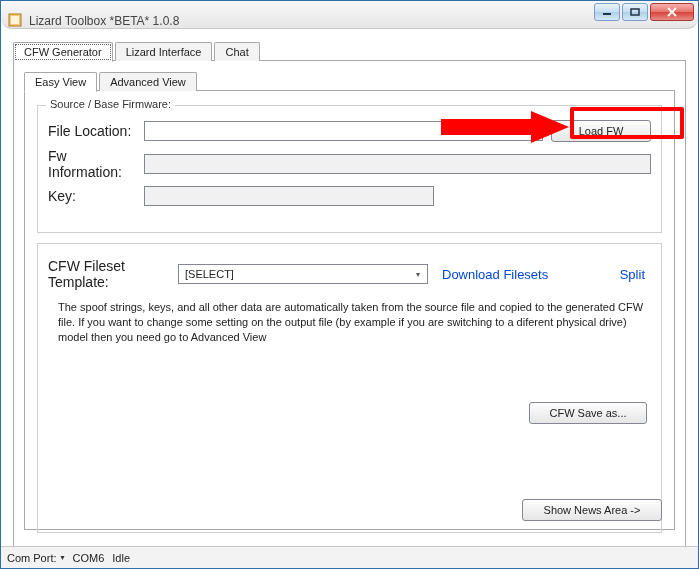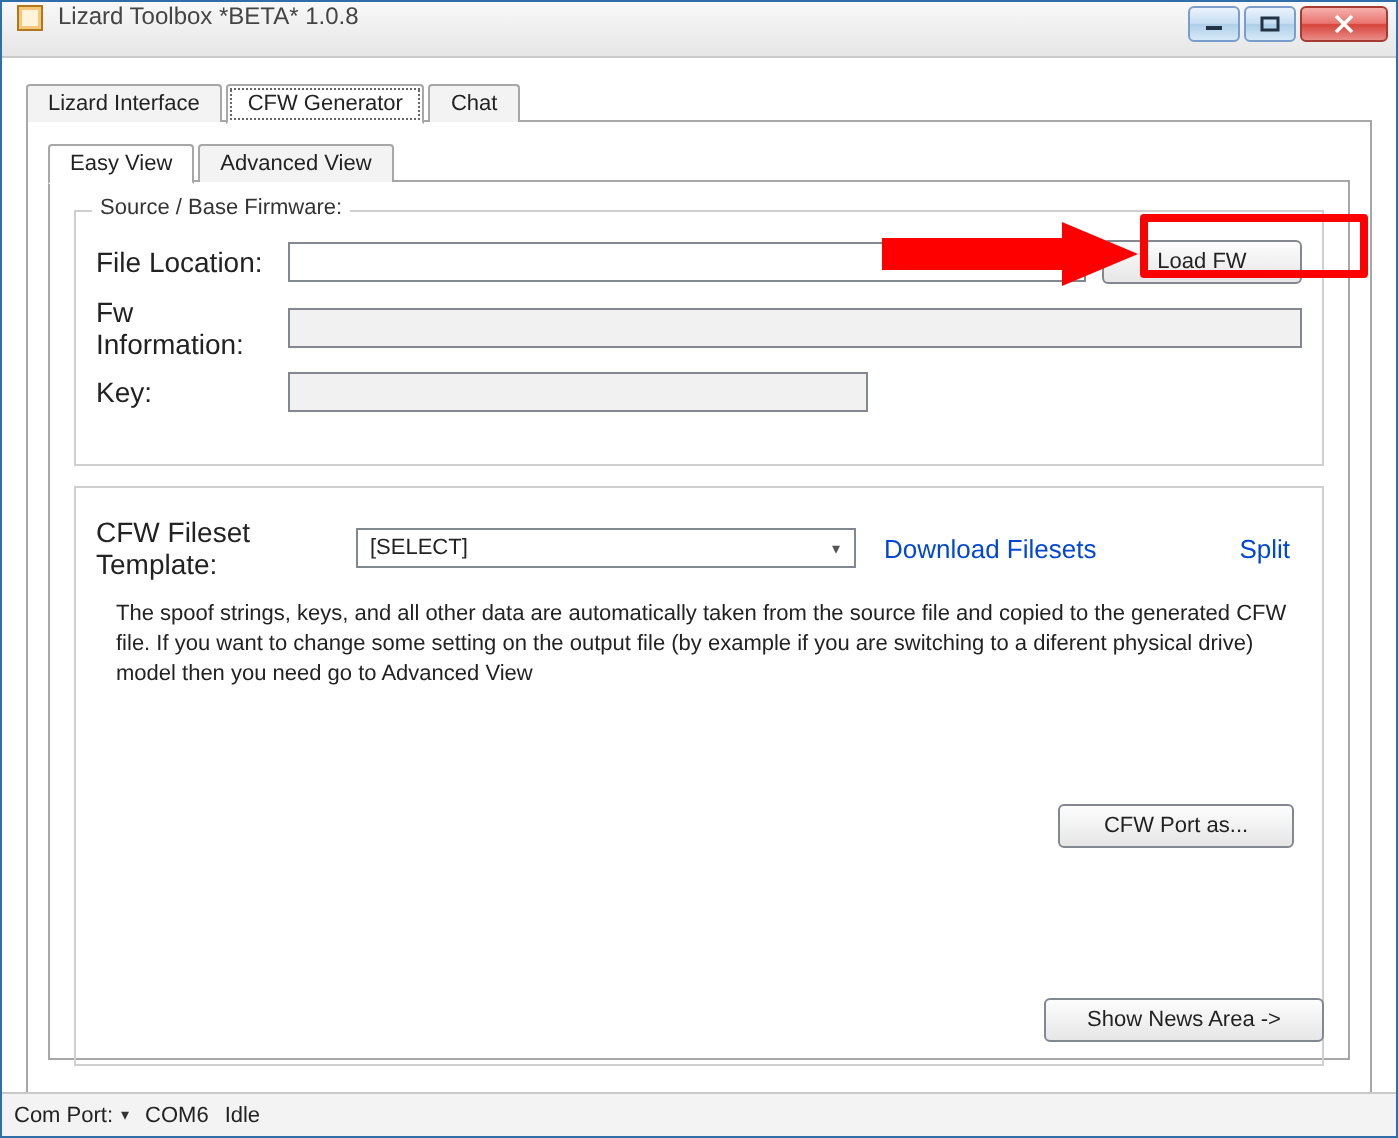--- a/index.html
+++ b/index.html
@@ -20,23 +20,24 @@
     border: 1px solid #2f6ea8;
     background: #fff;
     position: relative;
   }
   
   .titlebar {
     height: 28px;
     background: linear-gradient(to bottom, #f8f8f8, #e6e6e6);
     border-bottom: 1px solid #c9c9c9;
     display: flex;
-    align-items: flex-start;
+    align-items: flex-end;
     padding: 0 6px;
     position: relative;
+    border-radius: 11px;
   }
   .titlebar .app-icon {
     width: 16px; height: 16px;
     margin-right: 6px;
     display: inline-flex; align-items: center; justify-content: center;
     font-size: 10px; color: #d08a00;
   }
   .titlebar .title {
     color: #444;
     font-size: 12px;
@@ -258,22 +259,22 @@
             <line x1="2" y1="1" x2="10" y2="9" stroke="#fff" stroke-width="1.8"></line>
             <line x1="10" y1="1" x2="2" y2="9" stroke="#fff" stroke-width="1.8"></line>
           </svg>
       </div>
     </div>
   </div>
 
   <div class="client">
 
     <div class="tabstrip">
+      <div class="tab active dotted">CFW Generator</div>
       <div class="tab">Lizard Interface</div>
-      <div class="tab active dotted">CFW Generator</div>
       <div class="tab">Chat</div>
     </div>
     <div class="tabpanel outer">
 
       <div class="tabstrip" style="margin-left:2px;">
         <div class="tab active">Easy View</div>
         <div class="tab">Advanced View</div>
       </div>
       <div class="tabpanel inner" style="margin:0 2px;">
 
@@ -305,21 +306,21 @@
             </div>
             <span style="width:14px;"></span>
             <span class="link">Download Filesets</span>
             <span style="flex:1;"></span>
             <span class="link" style="margin-right:6px;">Split</span>
           </div>
 
           <div class="info-text">The spoof strings, keys, and all other data are automatically taken from the source file and copied to the generated CFW file.  If you want to change some setting on the output file (by example if you are switching to a diferent physical drive) model then you need go to Advanced View</div>
 
           <div class="right-btn-row" style="bottom:108px;">
-            <div class="btn" style="width:118px;">CFW Port as...</div>
+            <div class="btn" style="width:118px;">CFW Save as...</div>
           </div>
         </div>
 
         <div class="right-btn-row" style="bottom:8px; right:12px;">
           <div class="btn" style="width:140px;">Show News Area -&gt;</div>
         </div>
 
       </div>
     </div>
   </div>

